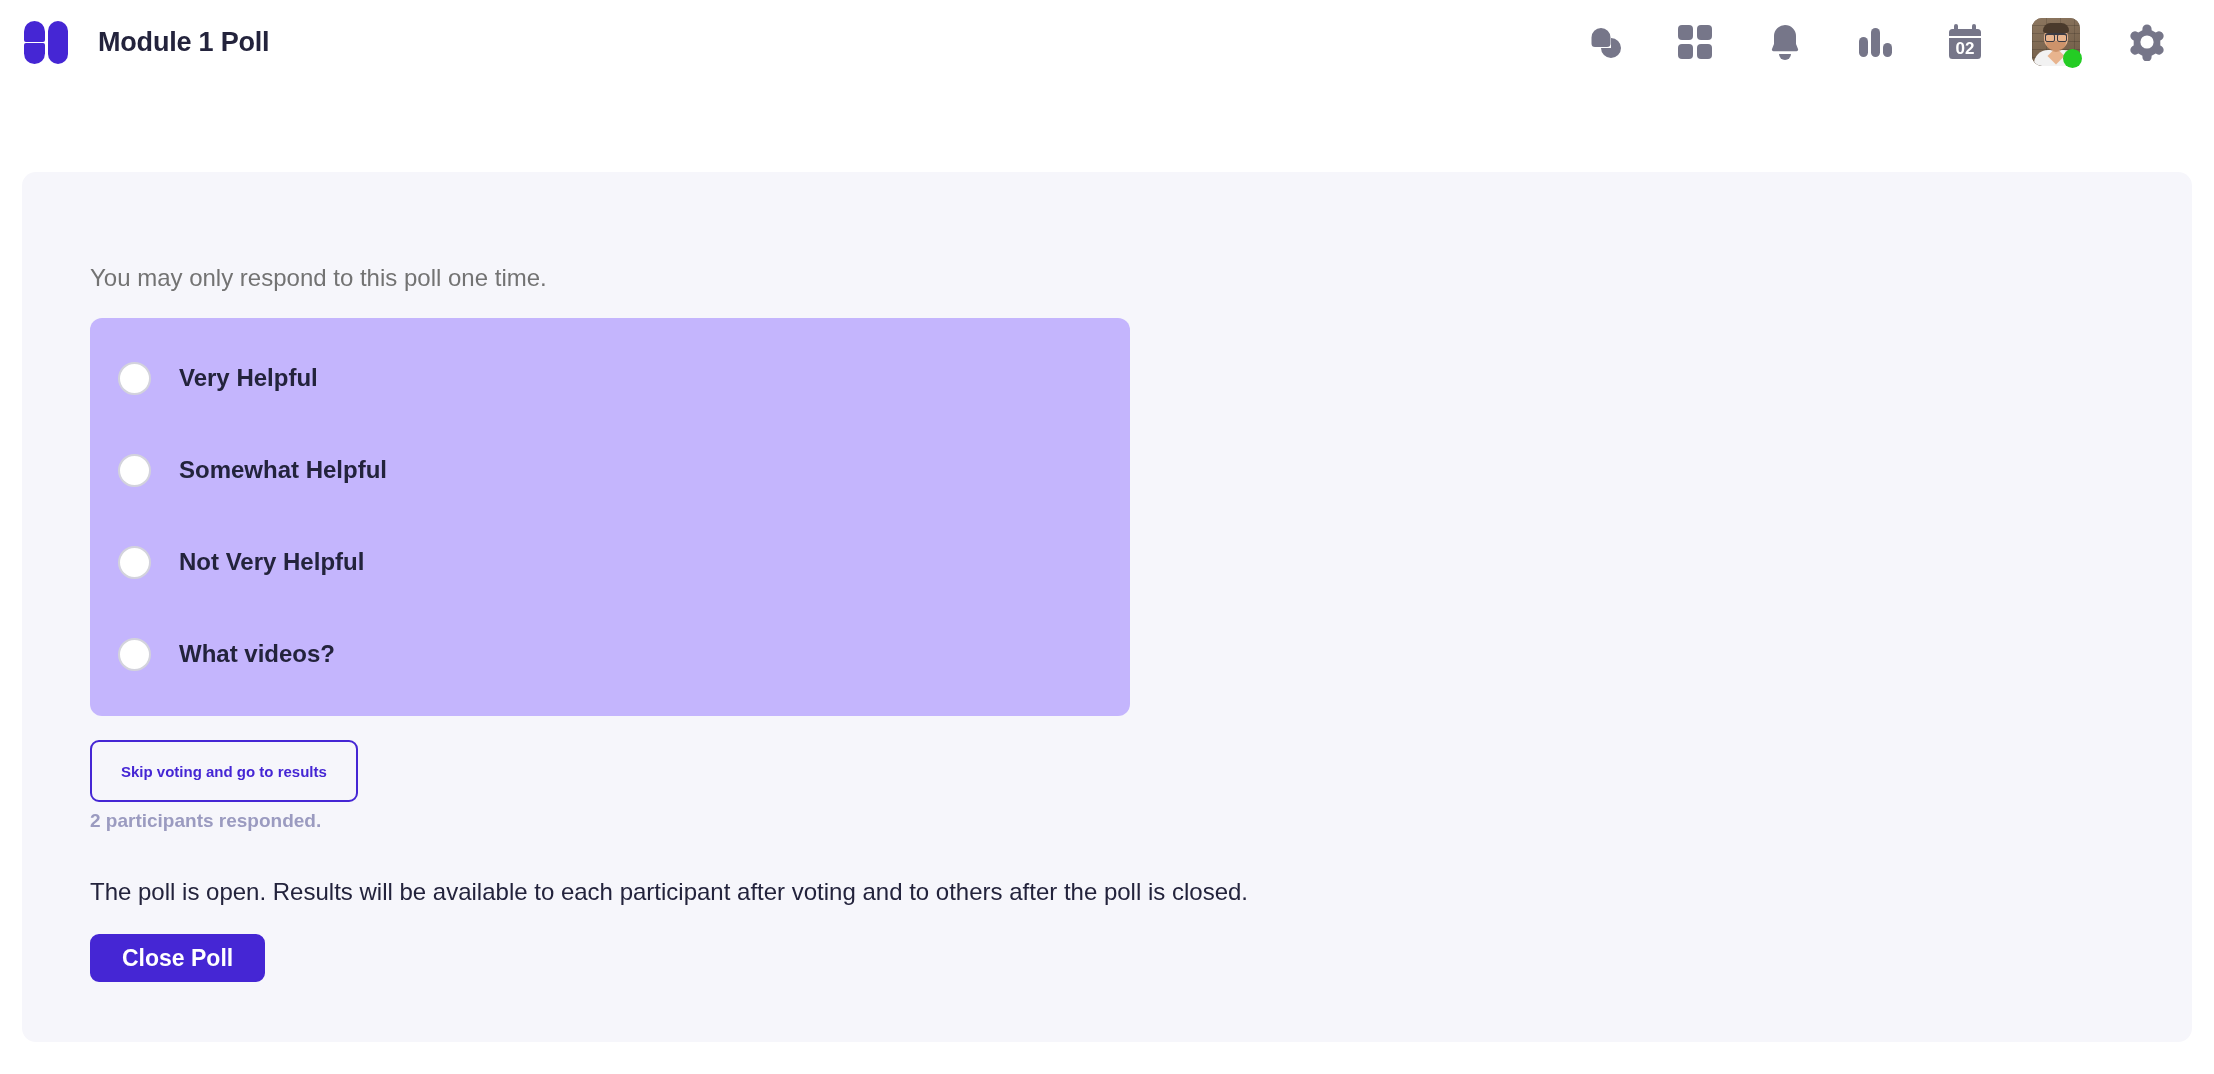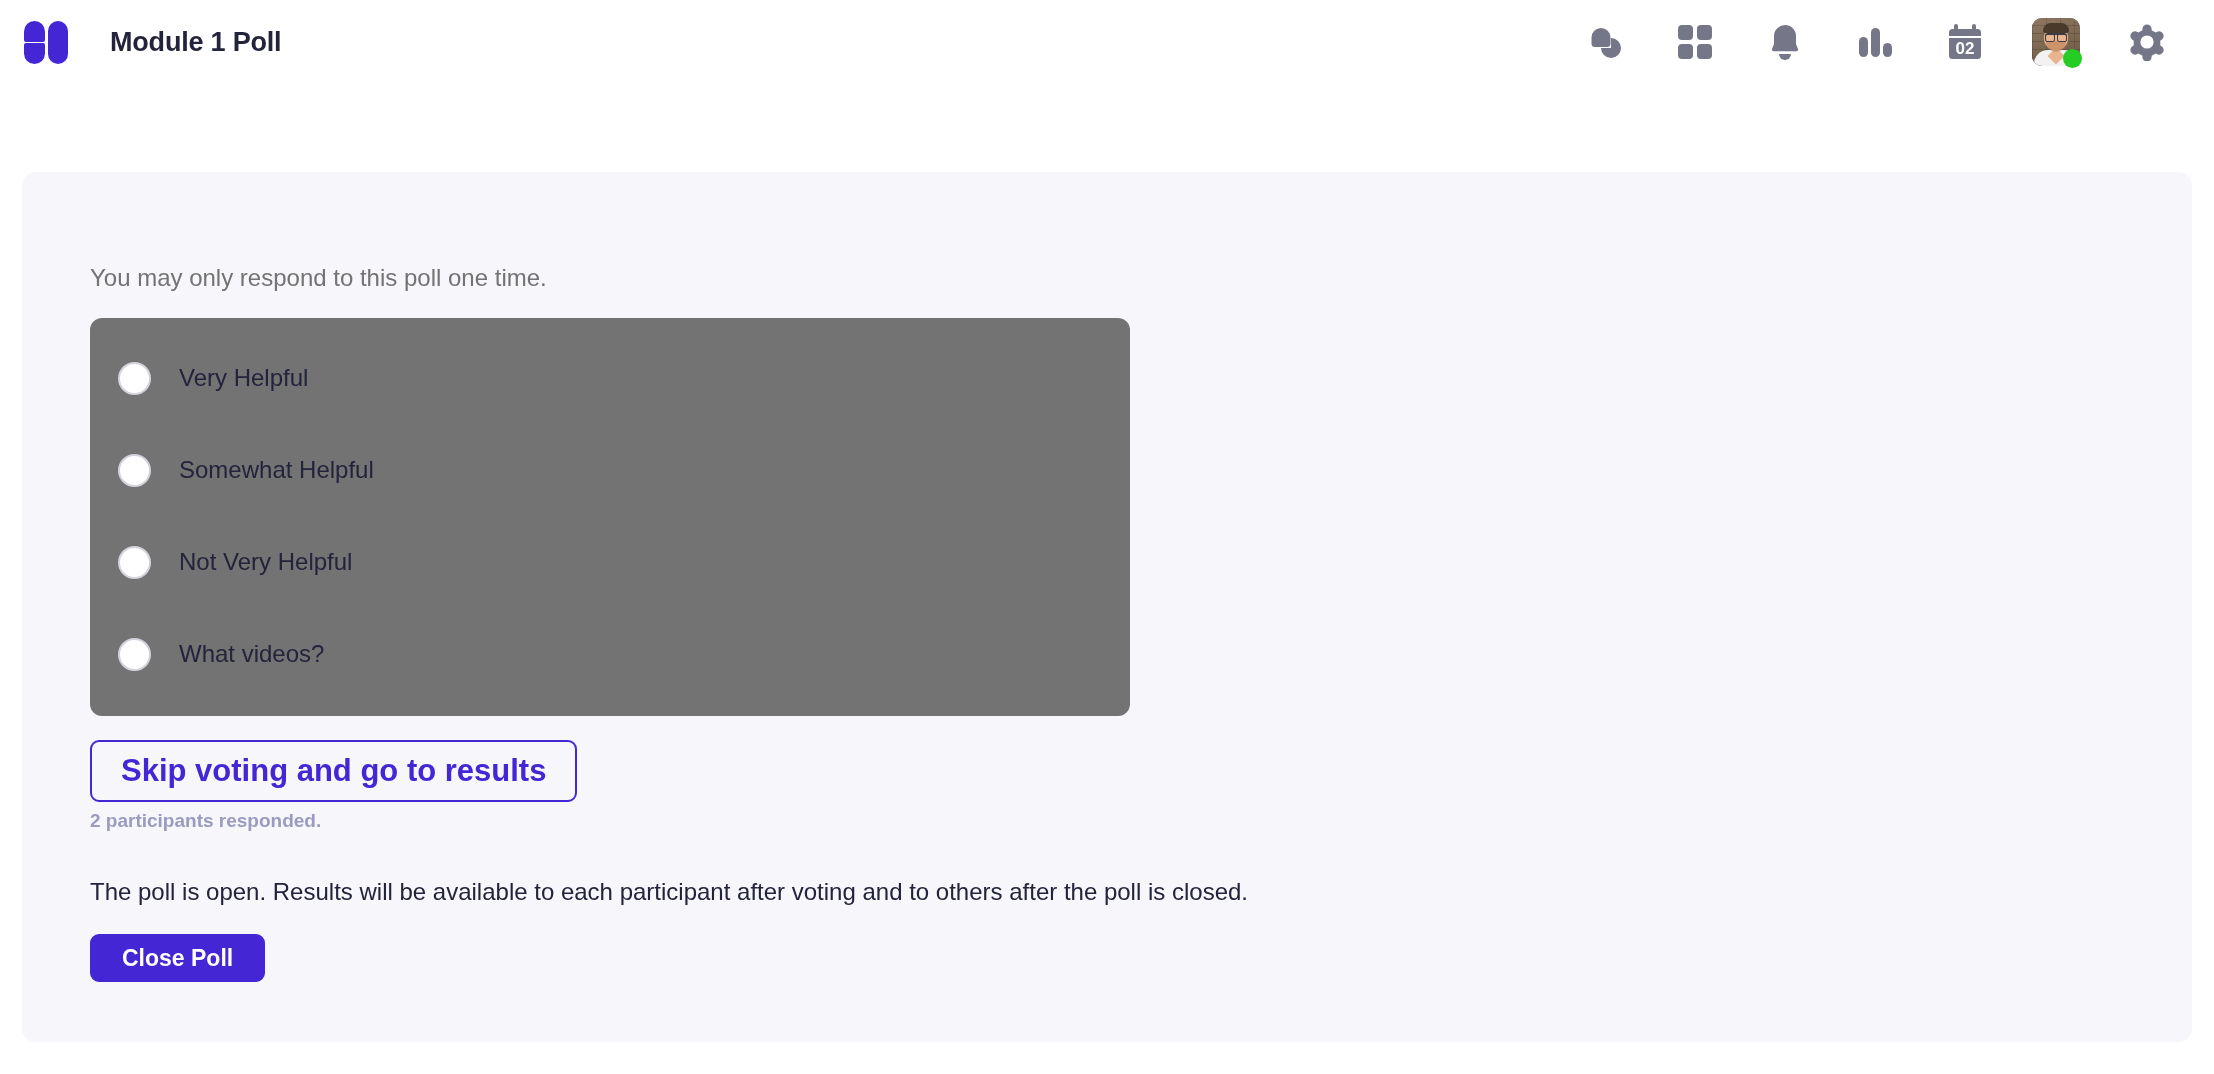--- a/index.html
+++ b/index.html
@@ -19,21 +19,21 @@
     height: 84px;
     width: 100%;
     display: flex;
     align-items: center;
     padding: 0 22px 0 22px;
     background: #ffffff;
   }
   .brand {
     display: flex;
     align-items: center;
-    gap: 12px;
+    gap: 0;
     text-align: right;
   }
   .logo {
     width: 44px;
     height: 44px;
     position: relative;
     margin-left: 2px;
     flex: 0 0 auto;
   }
   .logo .lg-tl {
@@ -201,23 +201,24 @@
   }
   .subnote {
     font-size: 24px;
     color: #737373;
     margin: 30px 0 0 0;
   }
 
   .options-card {
     margin-top: 26px;
     width: 1040px;
-    background: #737373;
+    background: #c4b5fd;
     border-radius: 12px;
     padding: 14px 0 16px 0;
+    font-weight: bold;
   }
   .option {
     display: flex;
     align-items: center;
     height: 92px;
     padding-left: 28px;
     cursor: pointer;
   }
   .radio {
     width: 33px;
@@ -237,21 +238,21 @@
     margin-top: 24px;
     display: inline-flex;
     align-items: center;
     justify-content: center;
     height: 62px;
     padding: 0 29px;
     border: 2px solid #4526d4;
     border-radius: 9px;
     background: transparent;
     color: #4526d4;
-    font-size: 31px;
+    font-size: 15px;
     font-weight: bold;
     font-family: "Liberation Sans", sans-serif;
     cursor: pointer;
     white-space: nowrap;
     text-align: right;
   }
   .responded {
     margin-top: 8px;
     font-size: 19px;
     font-weight: bold;

